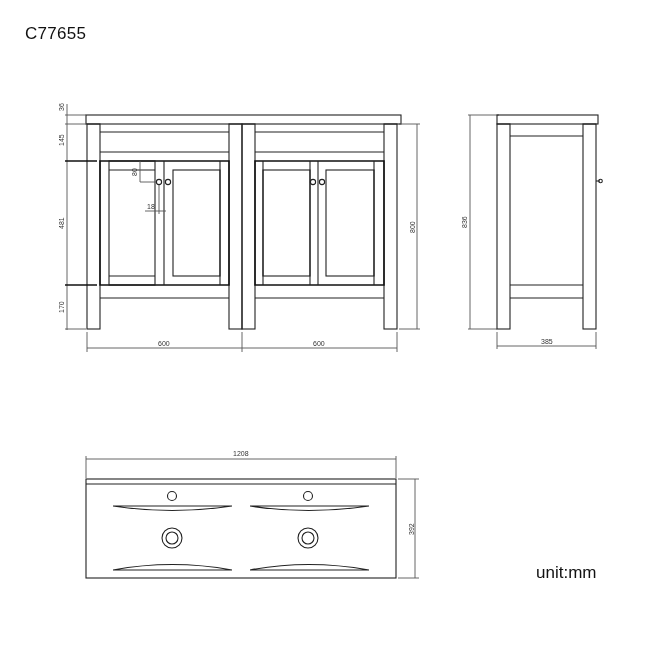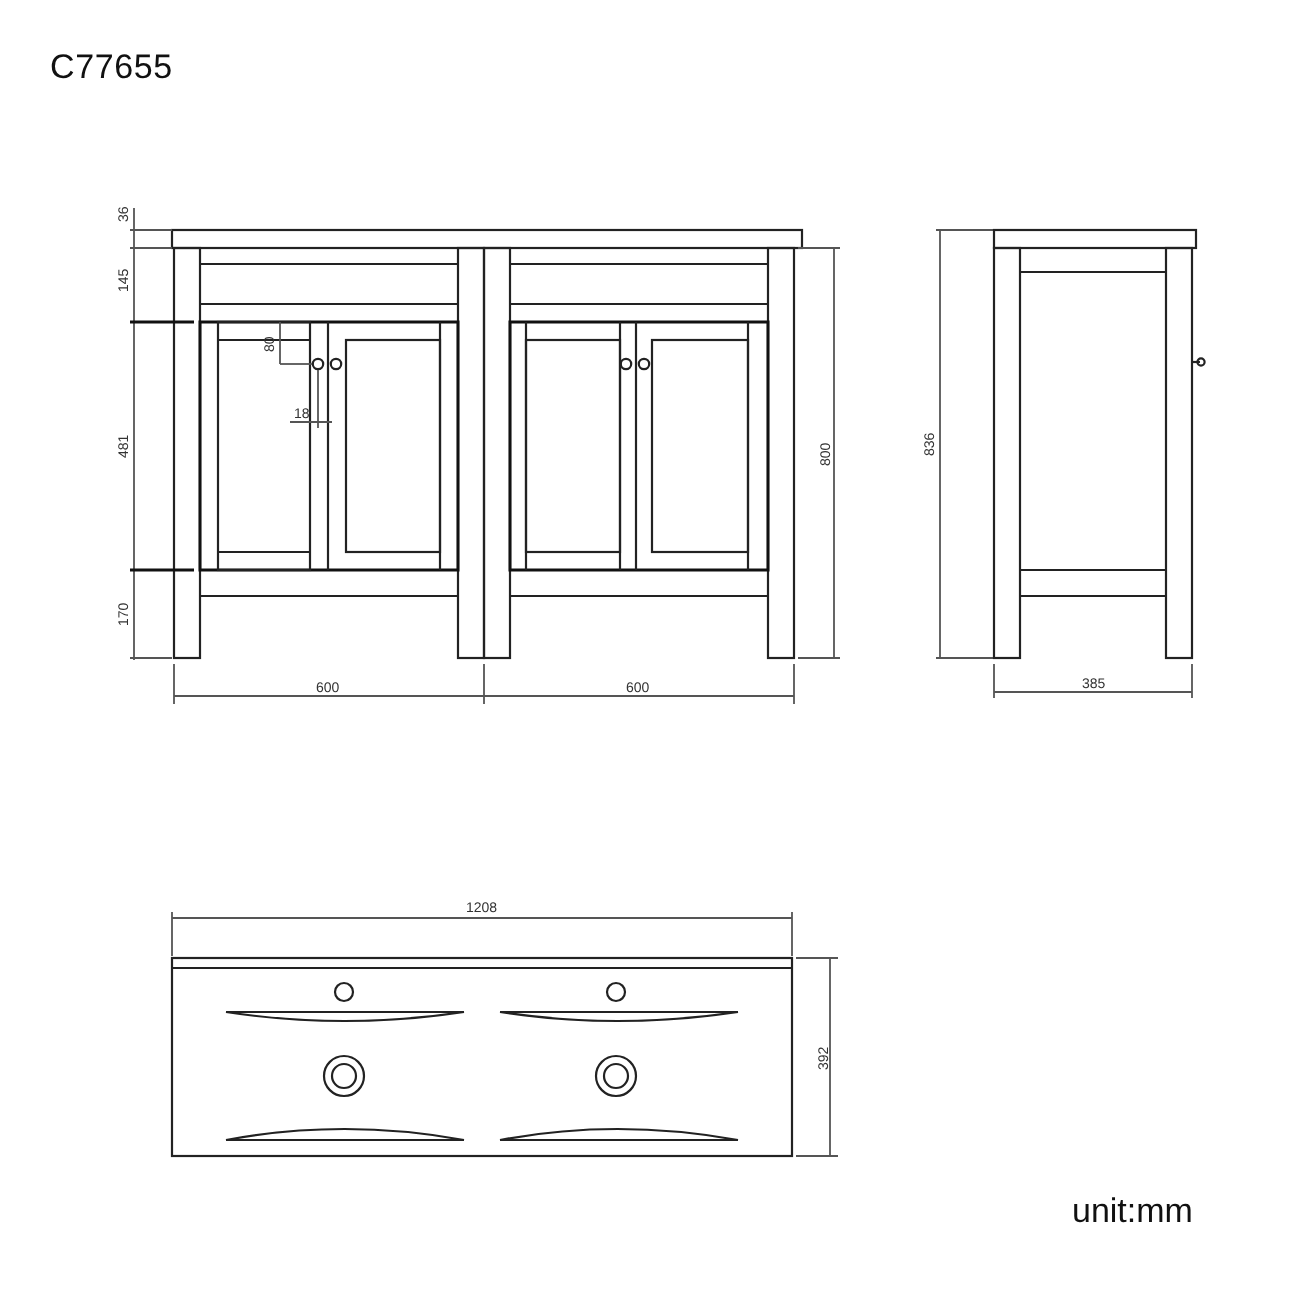--- a/index.html
+++ b/index.html
@@ -1,18 +1,18 @@
 <!DOCTYPE html>
 <html><head>
 <meta charset="utf-8">
 <style>
   html, body { margin:0; padding:0; background:#ffffff; }
   body { width:650px; height:650px; position:relative; overflow:hidden; font-family:"Liberation Sans", sans-serif; }
   .title { position:absolute; left:25px; top:24px; font-size:17px; color:#111; letter-spacing:0.3px;text-align:center; }
-  .unit { position:absolute; left:536px; top:596px; font-size:17px; color:#111; }
+  .unit { position:absolute; left:536px; top:563px; font-size:17px; color:#111; }
   svg { position:absolute; left:0; top:0; }
   .ln { stroke:#222; stroke-width:1.1; fill:none; }
   .lnb { stroke:#111; stroke-width:1.5; fill:none; }
   .dim { stroke:#555; stroke-width:0.9; fill:none; }
   .dimt { font-family:"Liberation Sans", sans-serif; font-size:7px; fill:#333; }
 </style>
 </head>
 <body>
 
 <div class="title">C77655</div>

